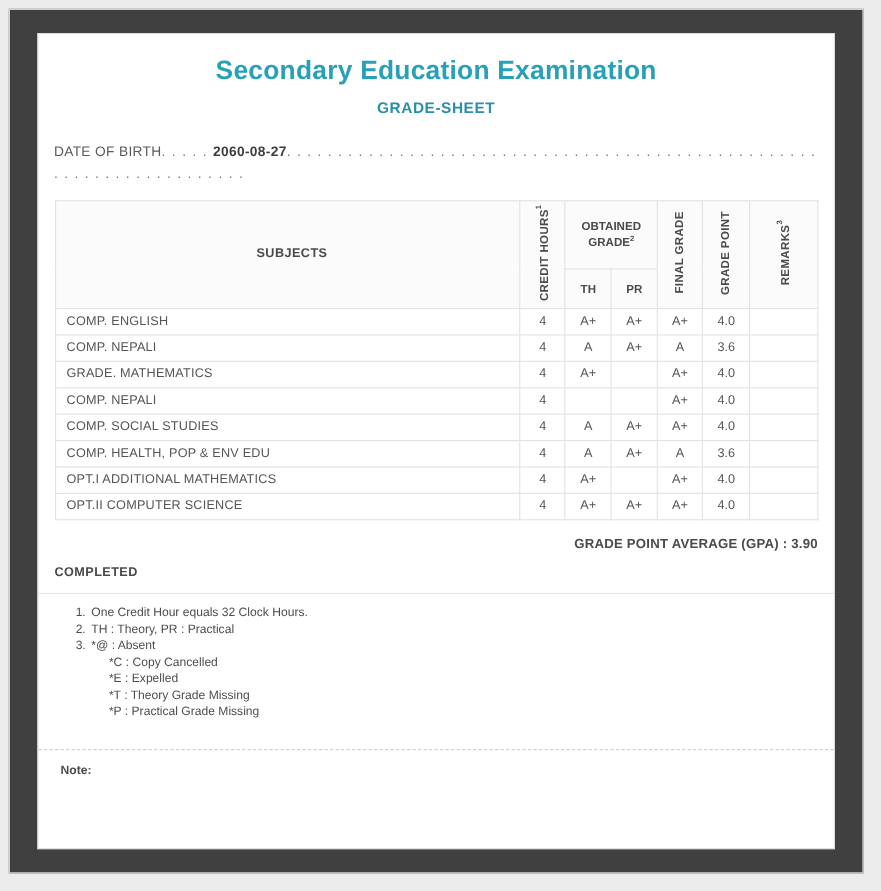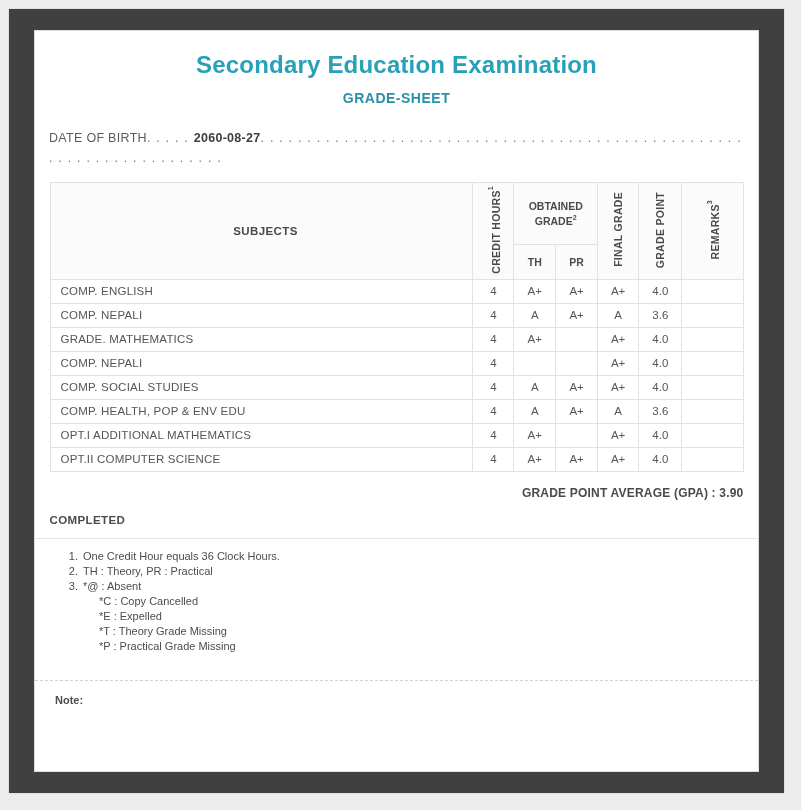--- a/index.html
+++ b/index.html
@@ -296,21 +296,21 @@
       </tbody>
     </table>
 
     <div class="gpa-row">GRADE POINT AVERAGE (GPA) : 3.90</div>
     <div class="status-row">COMPLETED</div>
 
     <div class="divider"></div>
 
     <div class="notes">
       <ol>
-        <li>One Credit Hour equals 36 Clock Hours.</li>
+        <li>One Credit Hour equals 32 Clock Hours.</li>
         <li>TH : Theory, PR : Practical</li>
         <li>
           <span>*@ : Absent</span>
           <div class="sub-notes">*C : Copy Cancelled</div>
           <div class="sub-notes">*E : Expelled</div>
           <div class="sub-notes">*T : Theory Grade Missing</div>
           <div class="sub-notes">*P : Practical Grade Missing</div>
         </li>
       </ol>
     </div>

